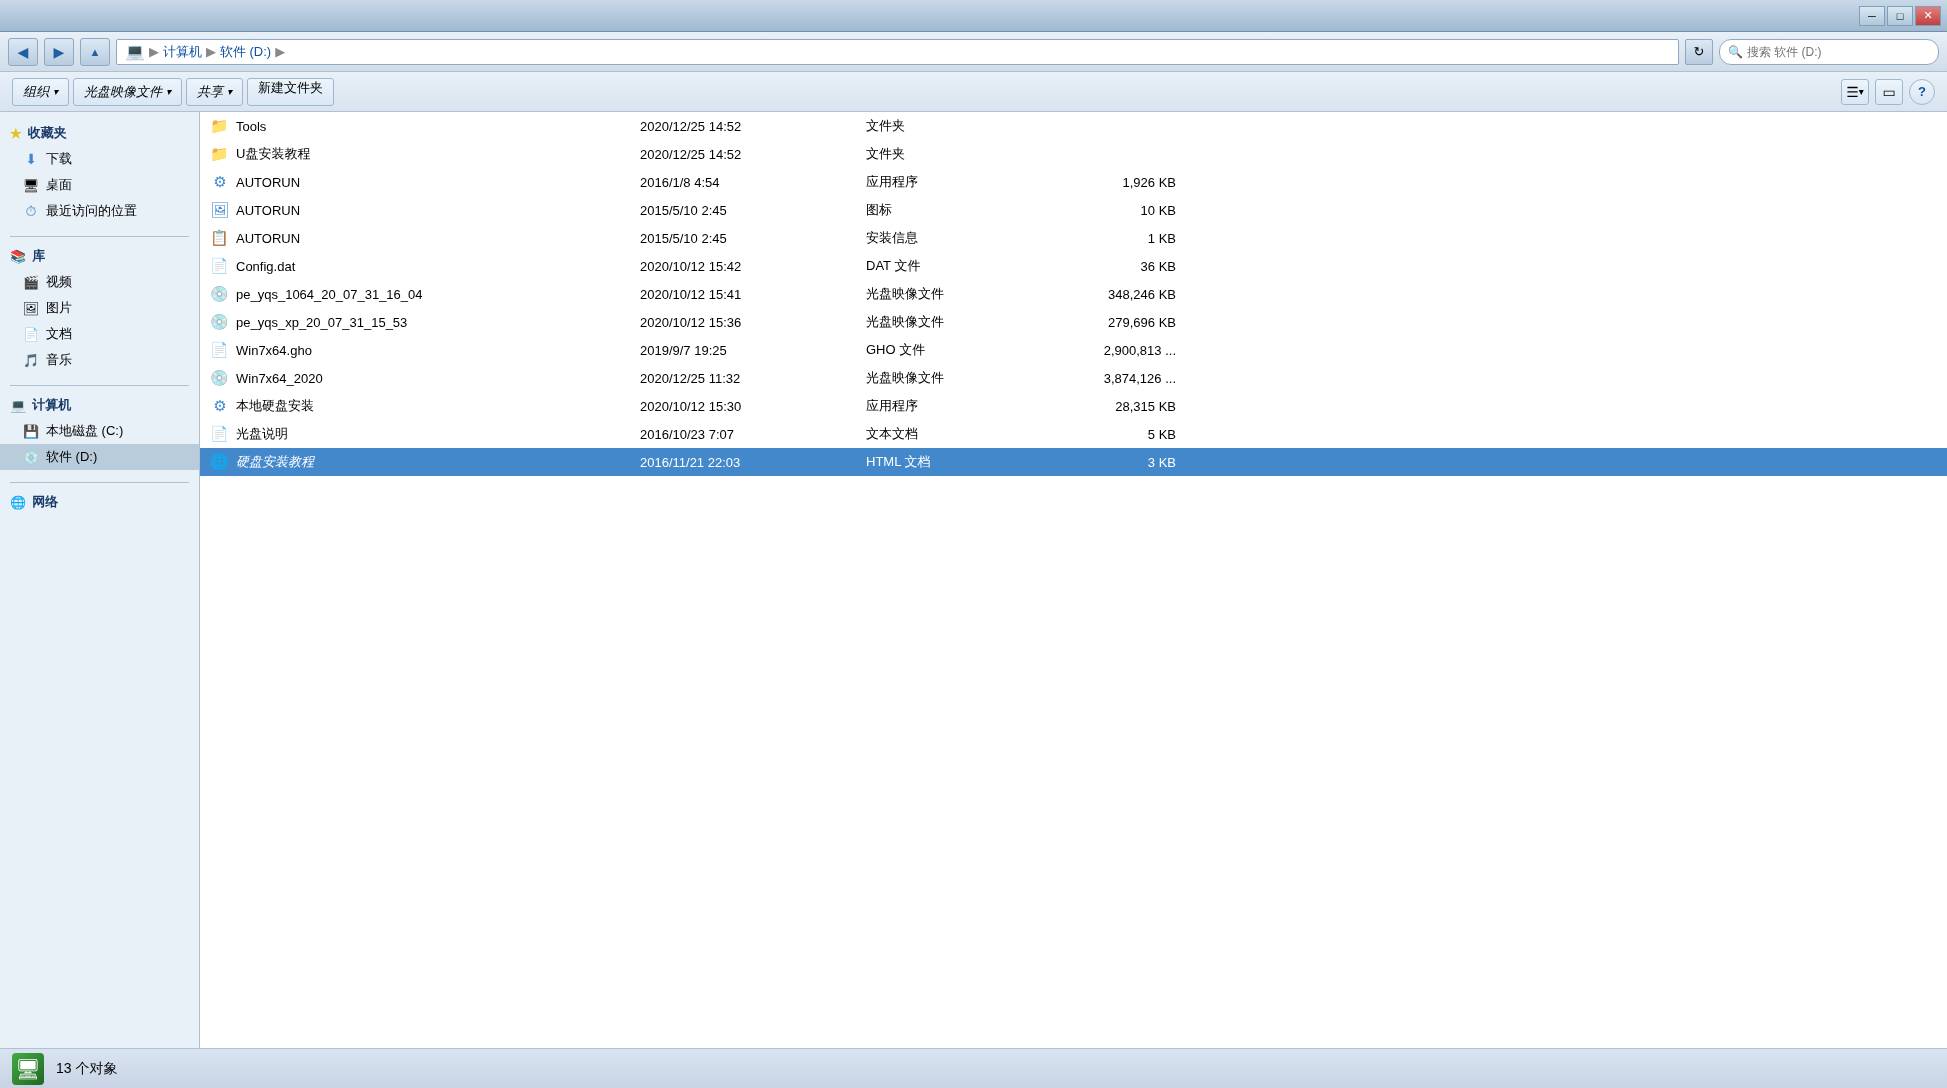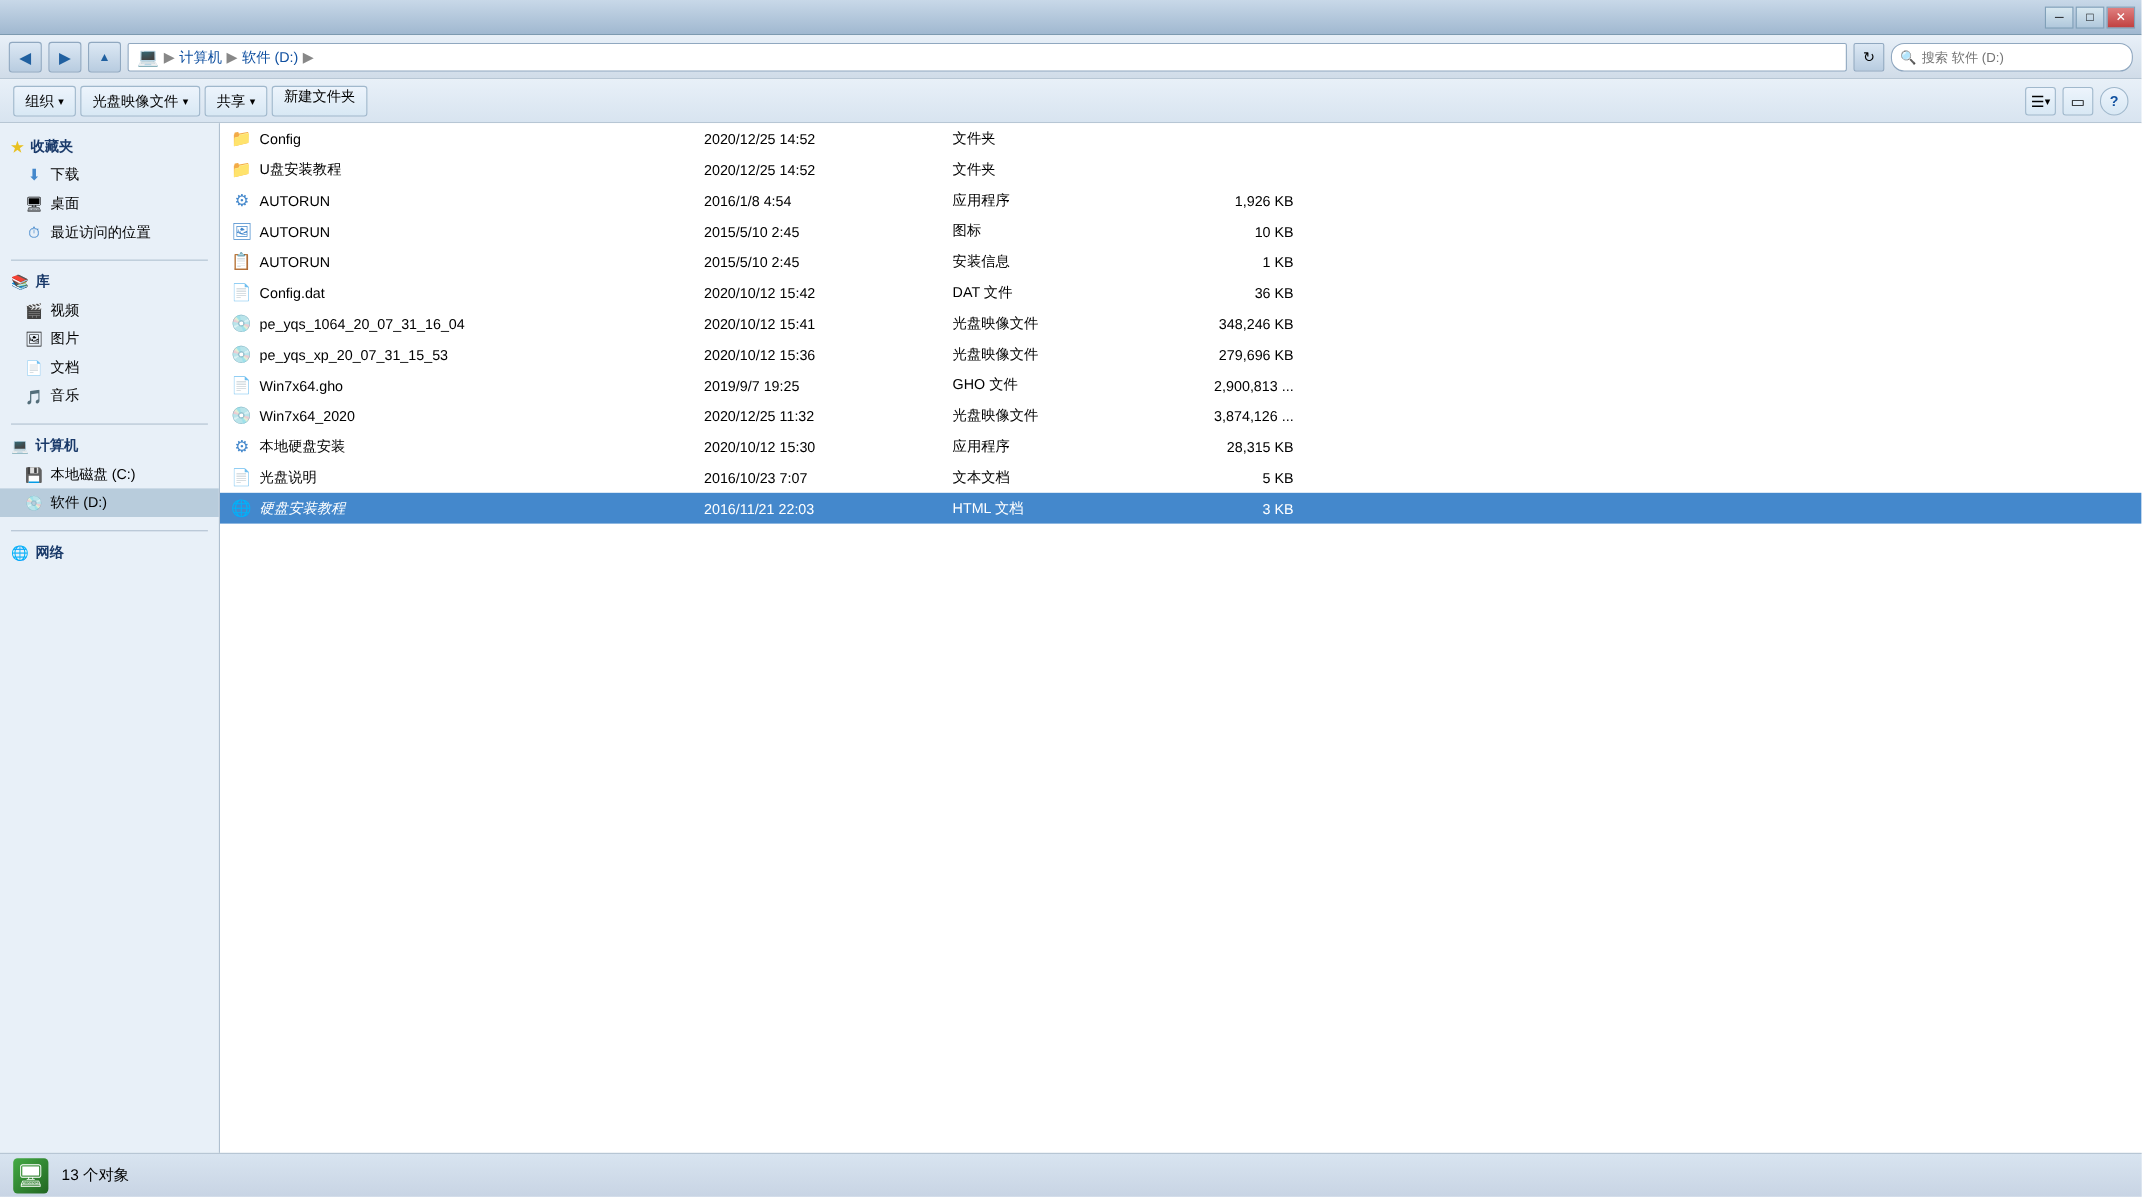--- a/index.html
+++ b/index.html
@@ -114,20 +114,21 @@
       height: 28px;
       padding: 0 10px;
       background: linear-gradient(to bottom, #edf4fc, #d8e8f4);
       border: 1px solid #a0b8cc;
       border-radius: 3px;
       cursor: pointer;
       display: flex;
       align-items: center;
       gap: 4px;
       font-size: 13px;
+      font-style: italic;
     }
     .toolbar-btn .arrow { font-size: 10px; }
     .new-folder-btn {
       height: 28px;
       padding: 0 10px;
       background: linear-gradient(to bottom, #edf4fc, #d8e8f4);
       border: 1px solid #a0b8cc;
       border-radius: 3px;
       cursor: pointer;
       font-size: 13px;
@@ -433,21 +434,21 @@
     </div>
   </div>
 
   <div class="content-area">
 
 
     <div class="file-list" id="file-list">
     <div class="file-row">
     <div class="file-cell-name">
       <span class="file-icon" style="color:#e8a020">📁</span>
-      <span class="file-name">Config</span>
+      <span class="file-name">Tools</span>
     </div>
     <div class="file-date">2020/12/25 14:52</div>
     <div class="file-type">文件夹</div>
     <div class="file-size"></div>
   </div>
         <div class="file-row">
     <div class="file-cell-name">
       <span class="file-icon" style="color:#e8a020">📁</span>
       <span class="file-name">U盘安装教程</span>
     </div>

